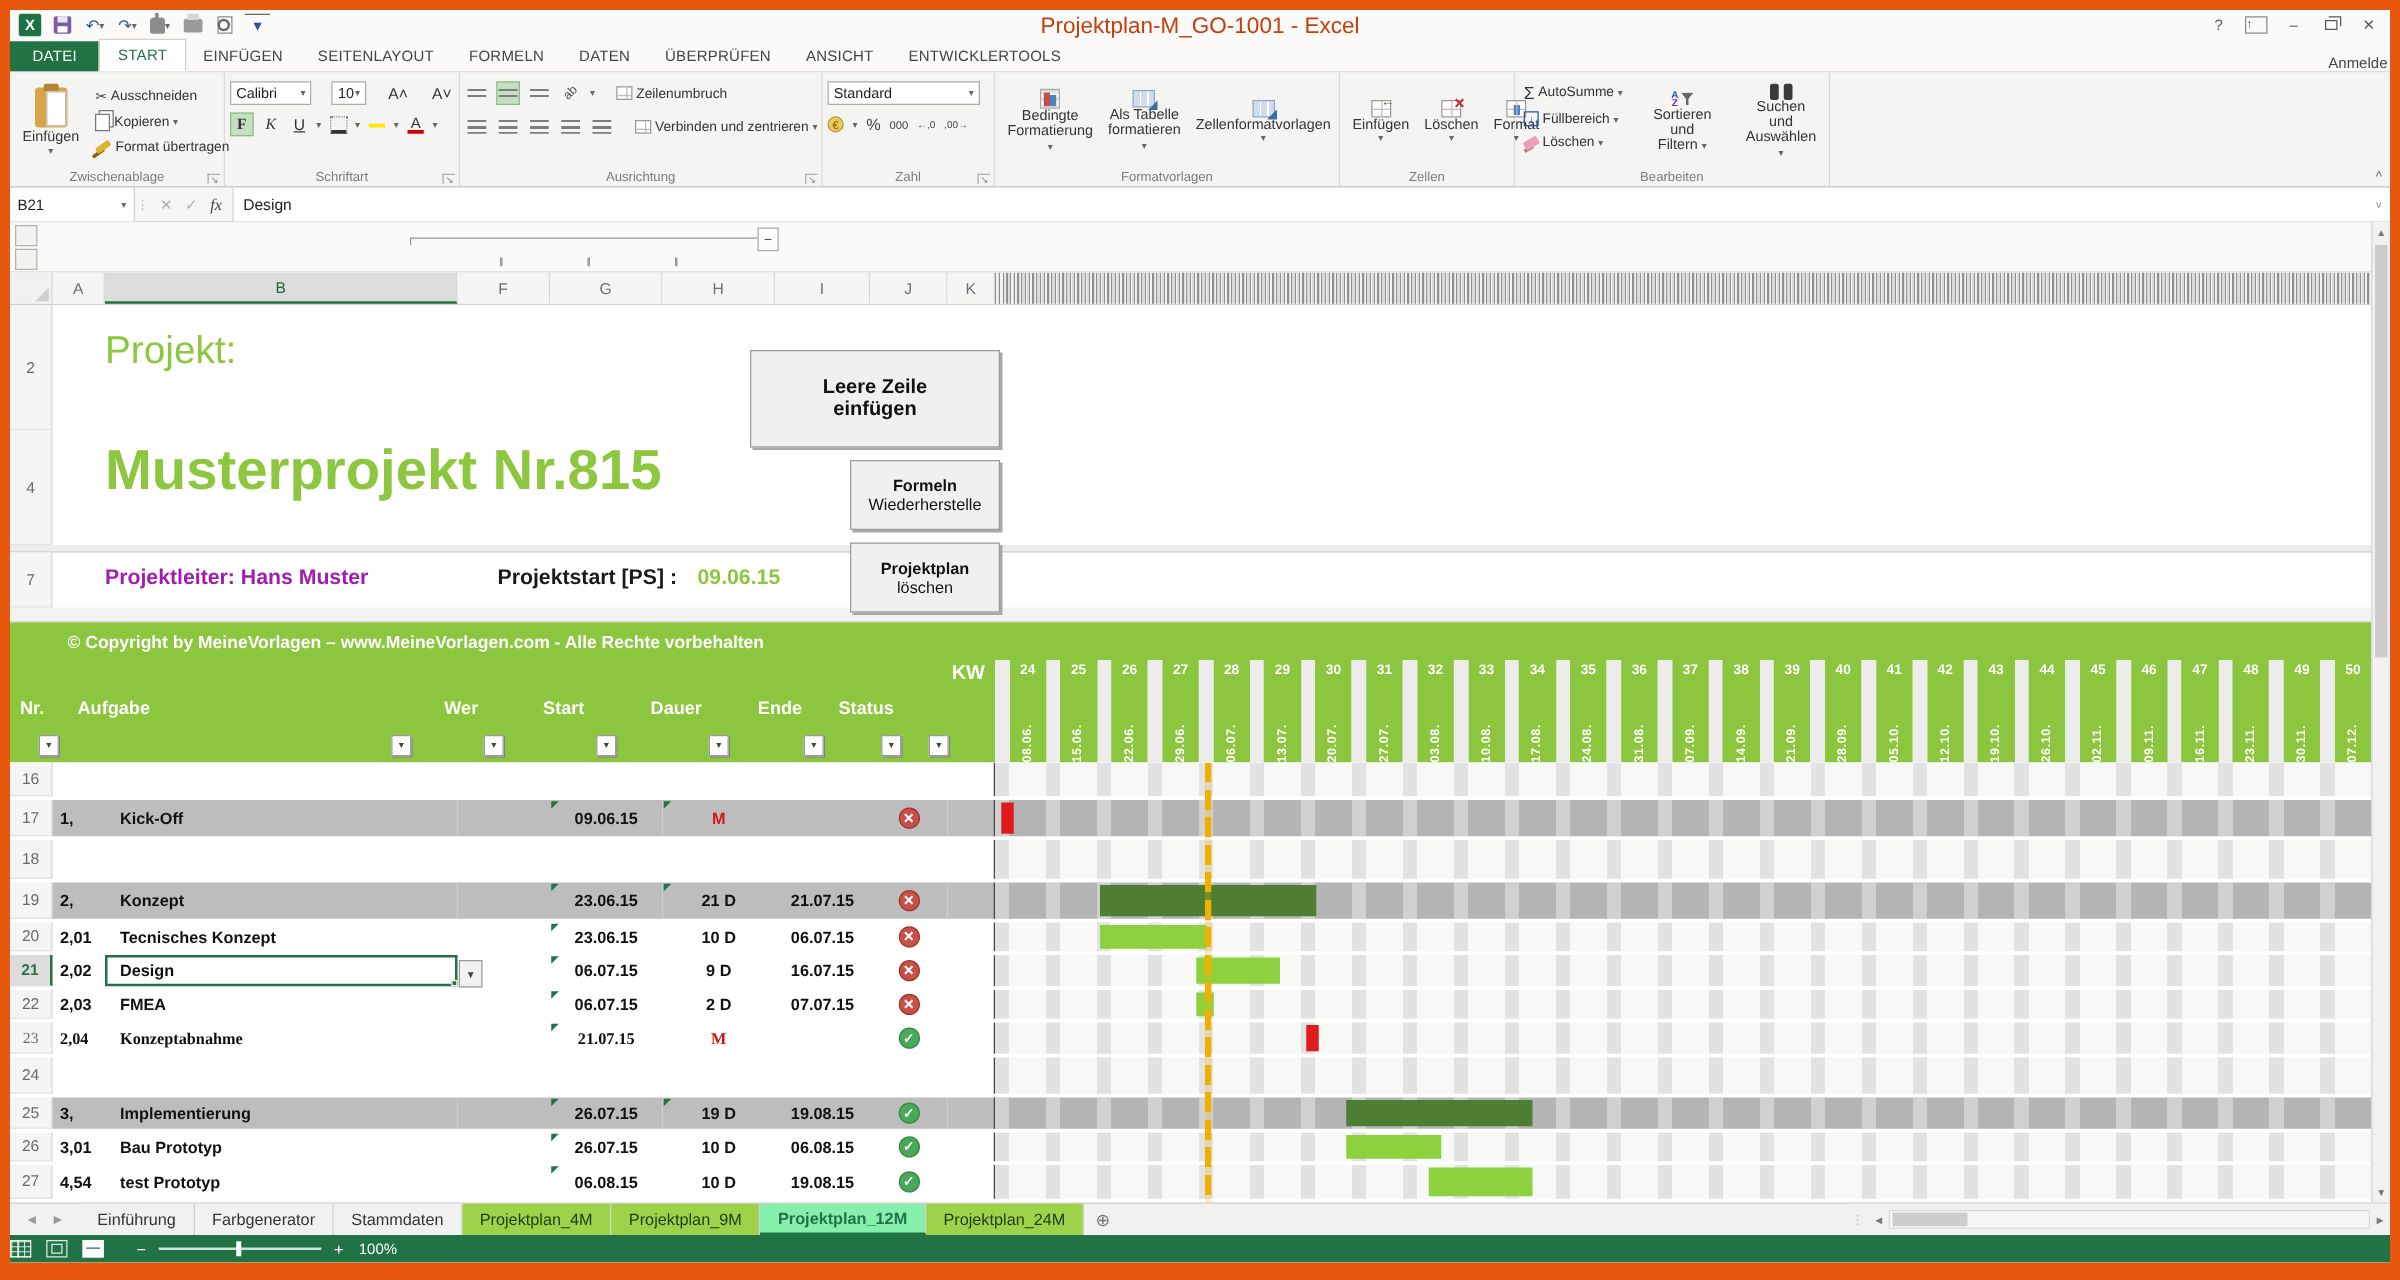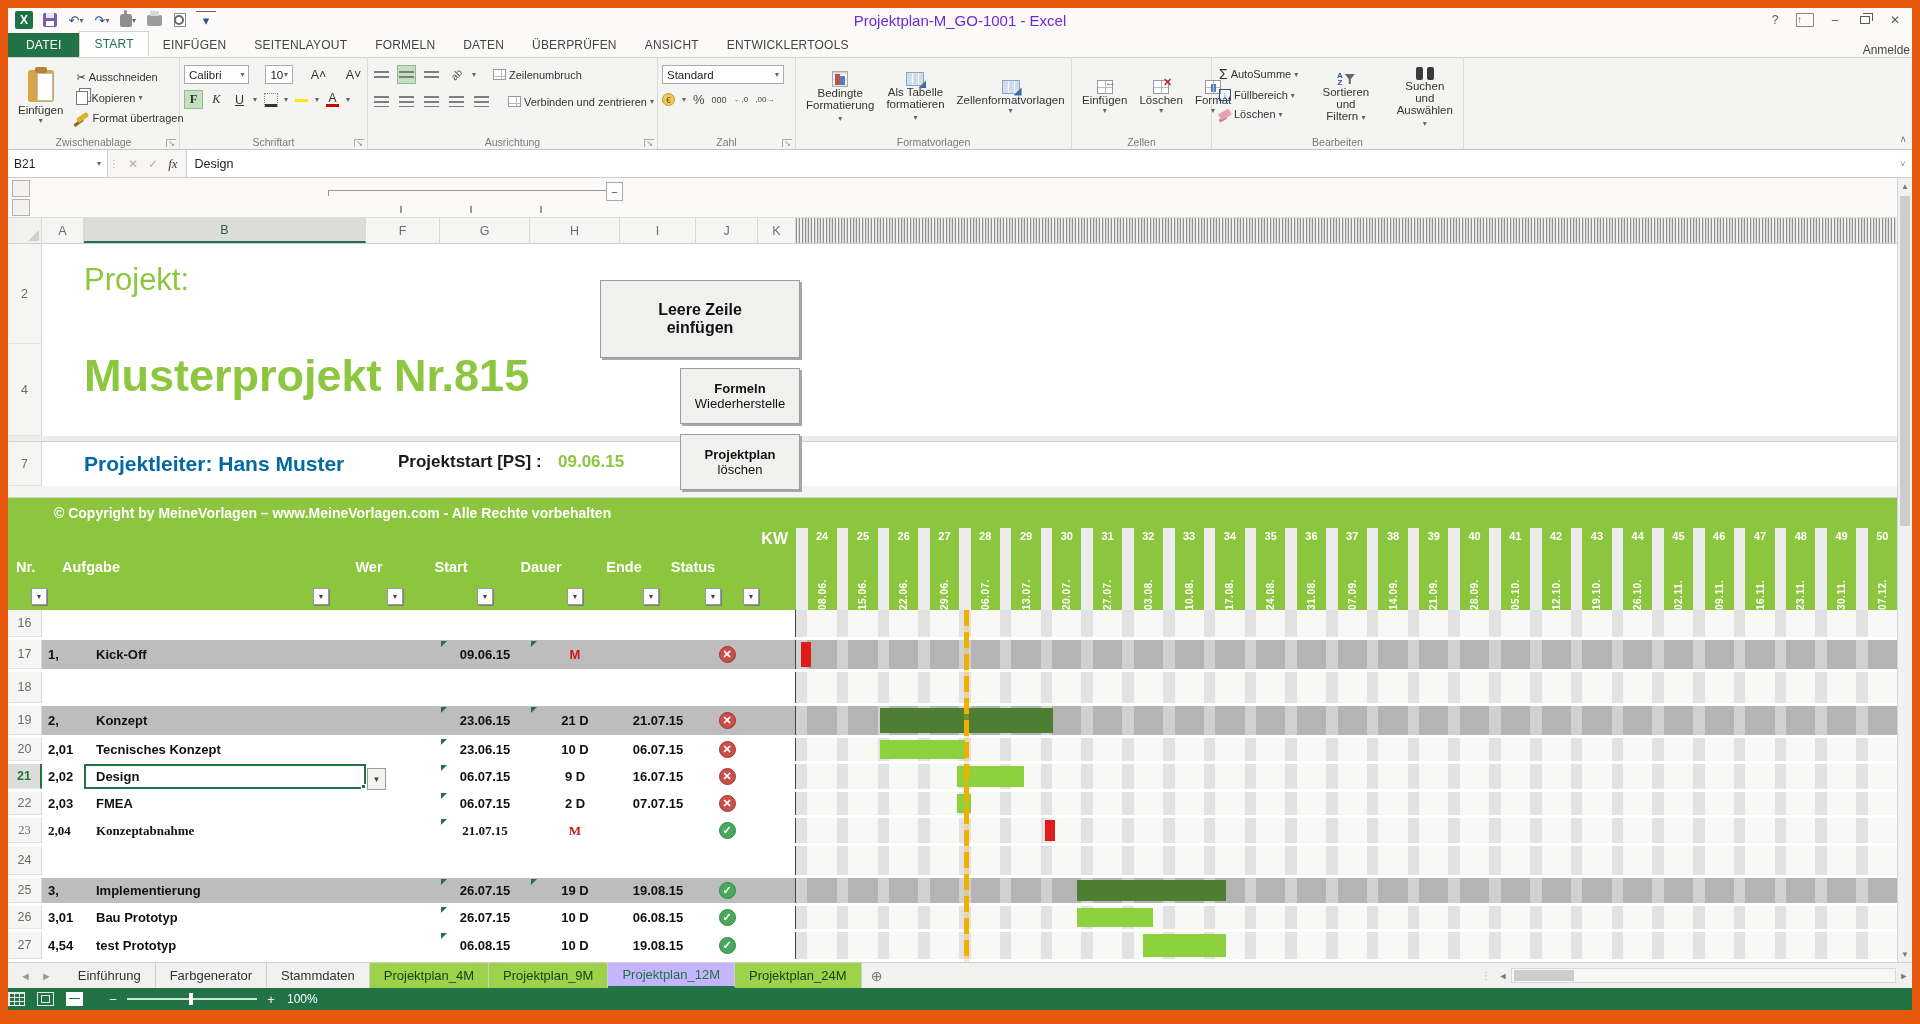--- a/index.html
+++ b/index.html
@@ -22,21 +22,21 @@
   .undo { color:#2b579a; font-size:15px; }
   .redo { color:#9a9a9a; font-size:15px; }
   .hand { width:12px; height:13px; background:#8d8d8d; border-radius:3px 3px 2px 2px; position:relative; }
   .hand:before { content:""; position:absolute; left:4px; top:-4px; width:3px; height:6px; background:#8d8d8d; border-radius:2px; }
   .printer { width:15px; height:11px; background:#9b9b9b; border-radius:2px; position:relative; }
   .printer:before { content:""; position:absolute; left:3px; top:-4px; width:9px; height:5px; background:#d7d7d7; }
   .preview { width:12px; height:14px; background:#fff; border:1px solid #8a8a8a; position:relative; }
   .preview:before { content:""; position:absolute; right:1px; bottom:1px; width:6px; height:6px;
     border:2px solid #6a6a6a; border-radius:50%; }
   .qat-dd { font-size:9px; color:#666; border-top:1px solid #666; line-height:8px; }
-  .win-title { position:absolute; left:0; right:0; text-align:center; font-size:15px; color:#6d28d9; }
+  .win-title { position:absolute; left:0; right:0; text-align:center; font-size:18px; color:#c2410c; }
   .win-controls { margin-left:auto; display:flex; align-items:center; gap:4px; padding-right:4px; z-index:2; }
   .wc { width:26px; height:19px; display:flex; align-items:center; justify-content:center;
     font-size:12px; color:#585858; }
   .wc-ribbon { border:1px solid #8a8a8a; width:18px; height:14px; font-size:10px; }
   .wc-restore { position:relative; }
   .wc-restore i { display:block; width:10px; height:8px; border:1px solid #585858; background:#fbfaf8;
     box-shadow:2px -2px 0 -0px #fbfaf8, 3px -3px 0 #585858; }
 
   
   .tabrow { position:relative; height:26px; background:#fbfaf8; display:flex; align-items:flex-end;
@@ -150,21 +150,21 @@
   .grid-upper { position:relative; height:254px; background:#fff; }
   .urow { display:flex; }
   .rh { width:34px; background:#f5f5f3; border-right:1px solid #d8d8d8; border-bottom:1px solid #e2e2e2;
     display:flex; align-items:center; justify-content:center; font-size:12.5px; color:#6a6a6a; }
   .rh.sel { background:#dcdcda; color:#217346; font-weight:bold; border-right:2px solid #217346; }
   .rc { position:relative; flex:1; }
   .ptitle { position:absolute; left:42px; top:18px; font-size:31px; color:#8dc63f; }
   .pname { position:absolute; left:42px; top:6px; font-size:45px; font-weight:bold; color:#8dc63f; }
   .collapsed { height:6px; background:#ececea; border-bottom:1px solid #cfcfcd; }
   .collapsed2 { height:12px; background:#f3f3f1; border-bottom:1px solid #cfcfcd; }
-  .leader { position:absolute; left:42px; top:10px; font-size:21px; font-weight:bold; color:#0369a1; }
+  .leader { position:absolute; left:42px; top:10px; font-size:17px; font-weight:bold; color:#a21caf; }
   .pslabel { position:absolute; left:356px; top:10px; font-size:17px; font-weight:bold; color:#1a1a1a; }
   .psvalue { position:absolute; left:516px; top:10px; font-size:17px; font-weight:bold; color:#8dc63f; }
   .btn3d { position:absolute; background:#f0f0ee; border:1px solid #9c9c9c;
     box-shadow:2px 2px 0 #a8a8a8; display:flex; flex-direction:column; align-items:center;
     justify-content:center; text-align:center; color:#111; }
   .btn3d .l1 { font-weight:bold; }
 
   
   .band { position:relative; }
   .copyrow { height:30px; width:1889px; background:#8cc63e; color:#fff; font-size:14px; font-weight:bold;
@@ -217,21 +217,21 @@
   .seldrop { position:absolute; right:-22px; top:2px; width:19px; height:22px; background:#f2f2f0;
     border:1px solid #9a9a9a; font-size:8px; color:#444; display:flex; align-items:center; justify-content:center; }
 
   
   .tabbar { position:relative; height:26px; background:#f1f1ef; border-top:1px solid #cfcfcd;
     display:flex; align-items:stretch; }
   .tnav { display:flex; align-items:center; gap:10px; padding:0 12px; color:#9a9a9a; font-size:11px; }
   .stab { display:flex; align-items:center; padding:0 14px; font-size:13px; color:#333;
     border-right:1px solid #cfcfcd; background:#f1f1ef; cursor:default; white-space:nowrap; }
   .stab.green { background:#9ed24a; color:#1d3d10; }
-  .stab.active { background:#c4b5fd; color:#217346; font-weight:normal; border-bottom:2px solid #217346; }
+  .stab.active { background:#86efac; color:#217346; font-weight:bold; border-bottom:2px solid #217346; }
   .addsheet { display:flex; align-items:center; justify-content:center; width:30px; color:#777; font-size:14px; }
   .hscroll { position:absolute; right:0; top:0; bottom:0; width:435px; display:flex; align-items:center; background:#f1f1ef; }
   .hs-div { color:#bbb; font-size:10px; padding:0 4px; }
   .hs-arr { width:16px; height:16px; display:flex; align-items:center; justify-content:center; color:#777; font-size:9px; }
   .hs-track { flex:1; height:15px; background:#f7f7f5; border:1px solid #d8d8d6; position:relative; }
   .hs-thumb { position:absolute; left:2px; top:1px; bottom:1px; width:60px; background:#cdcdcd; }
   .statusbar { height:22px; background:#217346; color:#fff; display:flex; align-items:center; font-size:12px; }
   .stmsg { padding-left:10px; flex:1; }
   .viewics { display:flex; align-items:center; gap:12px; margin-right:24px; }
   .vic { width:17px; height:14px; border:1px solid rgba(255,255,255,.85); position:relative; }

